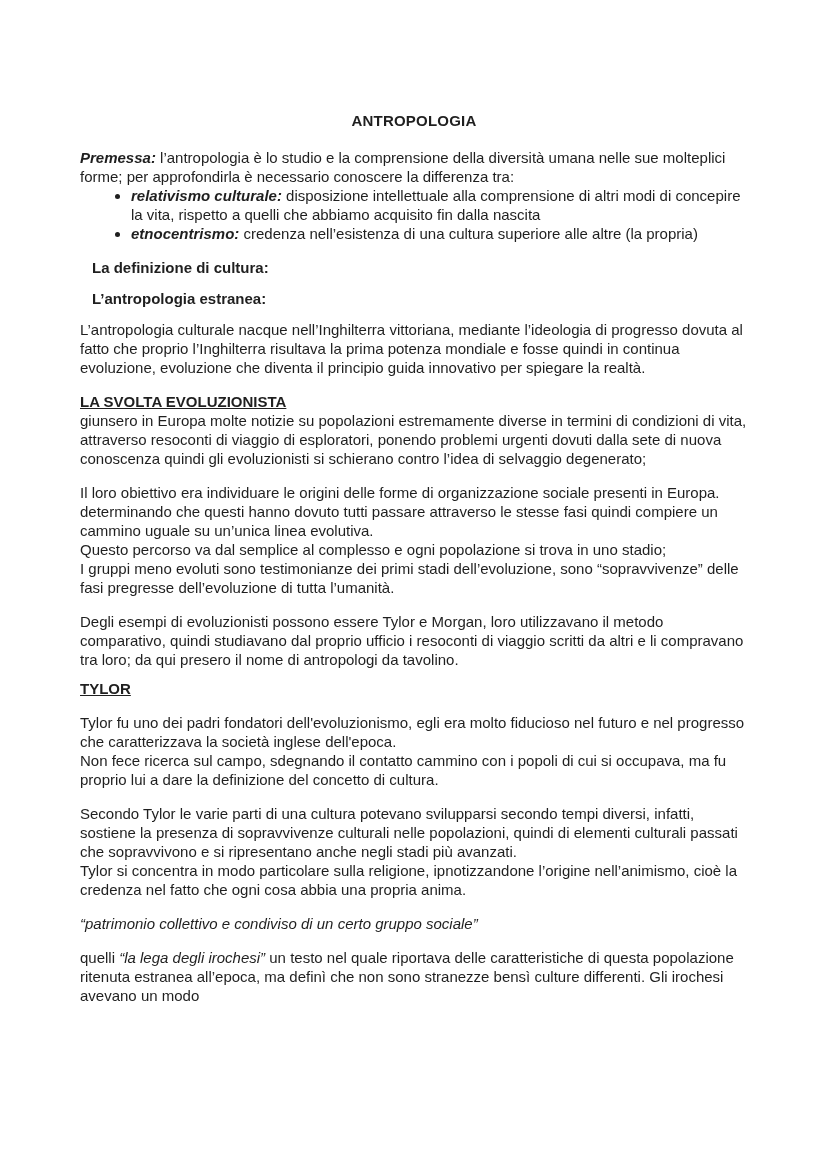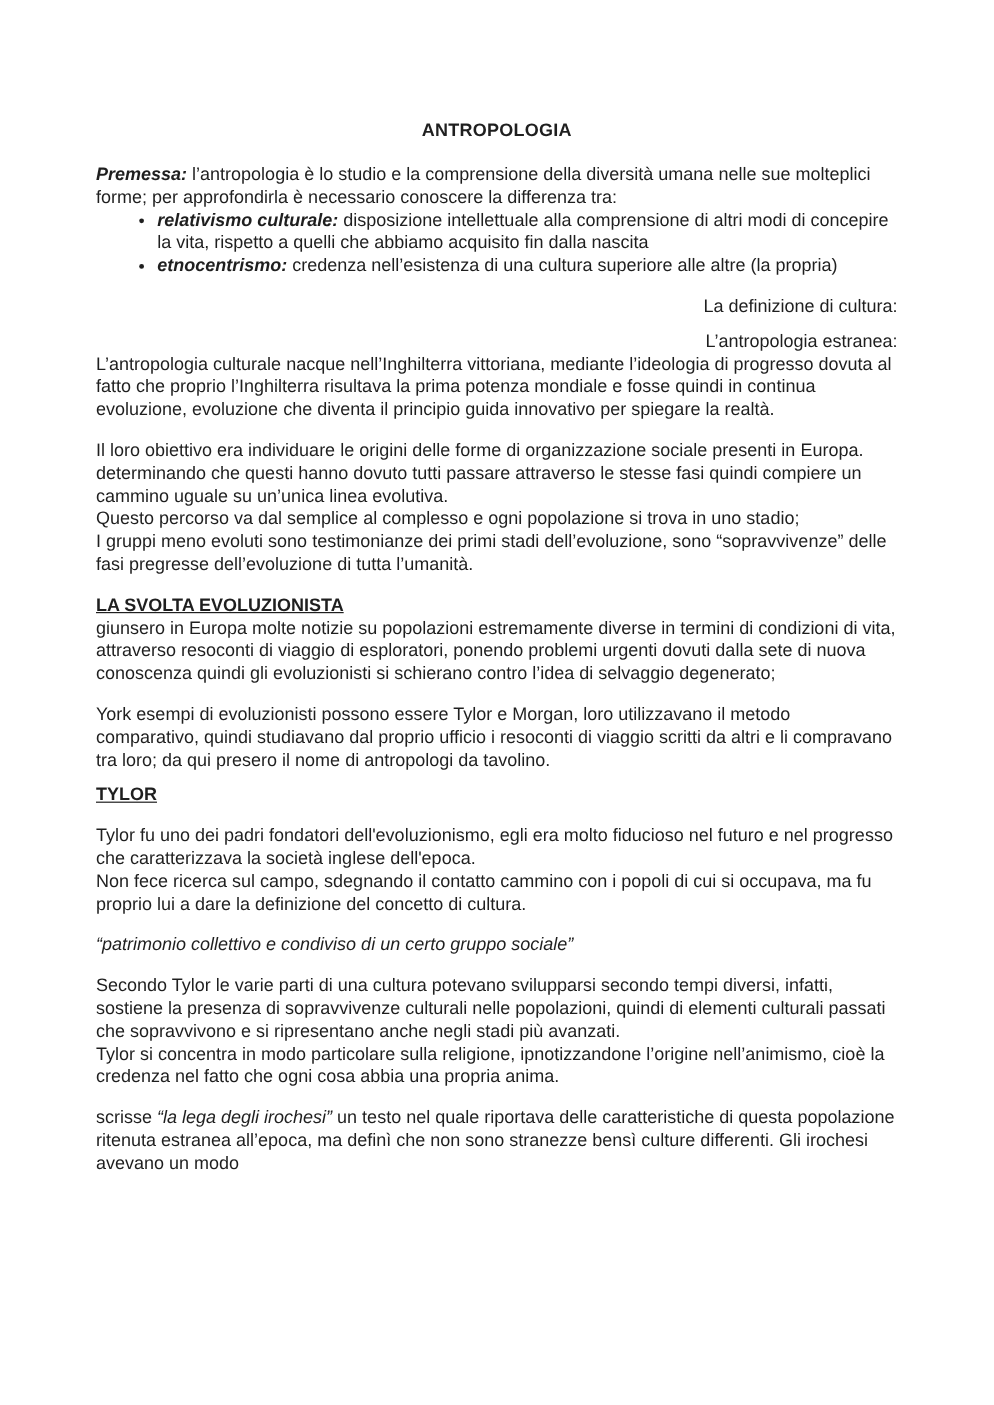--- a/index.html
+++ b/index.html
@@ -19,35 +19,34 @@
     line-height: 19px;
     color: #1f1f1f;
     box-sizing: border-box;
     overflow: hidden;
   }
   .content {
     padding: 99px 80px 0 80px;
   }
   p { margin: 0; }
   .doc-title {
-    margin: 0 0 18px 0;
+    margin: 12px 0 18px 0;
     font-size: 15px;
     font-weight: bold;
     text-align: center;
     letter-spacing: 0.2px;
   }
   .block { margin-top: 15px; }
   .block-sm { margin-top: 10px; }
   .bold { font-weight: bold; font-style: italic; }
   .bold-italic { font-weight: bold; font-style: italic; margin-top: 20px; }
   .italic { font-style: italic; }
   .heading {
-    font-weight: normal;
-    margin: 0;
-    text-align: right;
+    font-weight: bold;
+    margin: 12px;
   }
   .heading-underline {
     font-weight: bold;
     text-decoration: underline;
     margin: 0;
   }
   ul.bullets {
     margin: 0;
     padding: 0 0 0 51px;
   }
@@ -75,51 +74,51 @@
     <div class="block">
       <p class="heading">La definizione di cultura:</p>
     </div>
 
     <div class="block-sm">
       <p class="heading">L’antropologia estranea:</p>
       <p>L’antropologia culturale nacque nell’Inghilterra vittoriana, mediante l’ideologia di progresso dovuta al fatto che proprio l’Inghilterra risultava la prima potenza mondiale e fosse quindi in continua evoluzione, evoluzione che diventa il principio guida innovativo per spiegare la realtà.</p>
     </div>
 
     <div class="block">
+      <p class="heading-underline">LA SVOLTA EVOLUZIONISTA</p>
+      <p>giunsero in Europa molte notizie su popolazioni estremamente diverse in termini di condizioni di vita, attraverso resoconti di viaggio di esploratori, ponendo problemi urgenti dovuti dalla sete di nuova conoscenza quindi gli evoluzionisti si schierano contro l’idea di selvaggio degenerato;</p>
+    </div>
+
+    <div class="block">
       <p>Il loro obiettivo era individuare le origini delle forme di organizzazione sociale presenti in Europa. determinando che questi hanno dovuto tutti passare attraverso le stesse fasi quindi compiere un cammino uguale su un’unica linea evolutiva.</p>
       <p>Questo percorso va dal semplice al complesso e ogni popolazione si trova in uno stadio;</p>
       <p>I gruppi meno evoluti sono testimonianze dei primi stadi dell’evoluzione, sono “sopravvivenze” delle fasi pregresse dell’evoluzione di tutta l’umanità.</p>
     </div>
 
     <div class="block">
-      <p class="heading-underline">LA SVOLTA EVOLUZIONISTA</p>
-      <p>giunsero in Europa molte notizie su popolazioni estremamente diverse in termini di condizioni di vita, attraverso resoconti di viaggio di esploratori, ponendo problemi urgenti dovuti dalla sete di nuova conoscenza quindi gli evoluzionisti si schierano contro l’idea di selvaggio degenerato;</p>
-    </div>
-
-    <div class="block">
-      <p>York esempi di evoluzionisti possono essere Tylor e Morgan, loro utilizzavano il metodo comparativo, quindi studiavano dal proprio ufficio i resoconti di viaggio scritti da altri e li compravano tra loro; da qui presero il nome di antropologi da tavolino.</p>
+      <p>Degli esempi di evoluzionisti possono essere Tylor e Morgan, loro utilizzavano il metodo comparativo, quindi studiavano dal proprio ufficio i resoconti di viaggio scritti da altri e li compravano tra loro; da qui presero il nome di antropologi da tavolino.</p>
     </div>
 
     <div class="block-sm">
       <p class="heading-underline">TYLOR</p>
     </div>
 
     <div class="block">
       <p>Tylor fu uno dei padri fondatori dell'evoluzionismo, egli era molto fiducioso nel futuro e nel progresso che caratterizzava la società inglese dell'epoca.</p>
       <p>Non fece ricerca sul campo, sdegnando il contatto cammino con i popoli di cui si occupava, ma fu proprio lui a dare la definizione del concetto di cultura.</p>
     </div>
 
     <div class="block">
-      <p class="italic">“patrimonio collettivo e condiviso di un certo gruppo sociale”</p>
-    </div>
-
-    <div class="block">
       <p>Secondo Tylor le varie parti di una cultura potevano svilupparsi secondo tempi diversi, infatti, sostiene la presenza di sopravvivenze culturali nelle popolazioni, quindi di elementi culturali passati che sopravvivono e si ripresentano anche negli stadi più avanzati.</p>
       <p>Tylor si concentra in modo particolare sulla religione, ipnotizzandone l’origine nell’animismo, cioè la credenza nel fatto che ogni cosa abbia una propria anima.</p>
     </div>
 
+    <div class="block">
+      <p class="italic">“patrimonio collettivo e condiviso di un certo gruppo sociale”</p>
+    </div>
+
 
     <div class="block">
-      <p><span>scrisse </span><span class="italic">“la lega degli irochesi”</span><span> un testo nel quale riportava delle caratteristiche di questa popolazione ritenuta estranea all’epoca, ma definì che non sono stranezze bensì culture differenti. Gli irochesi avevano un modo</span></p>
+      <p><span>quelli </span><span class="italic">“la lega degli irochesi”</span><span> un testo nel quale riportava delle caratteristiche di questa popolazione ritenuta estranea all’epoca, ma definì che non sono stranezze bensì culture differenti. Gli irochesi avevano un modo</span></p>
     </div>
 
   </div>
 </div>
 
 </body></html>

